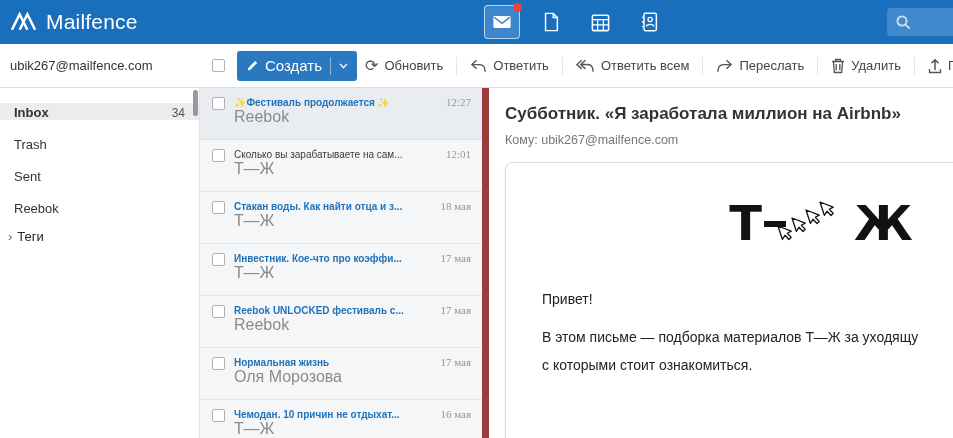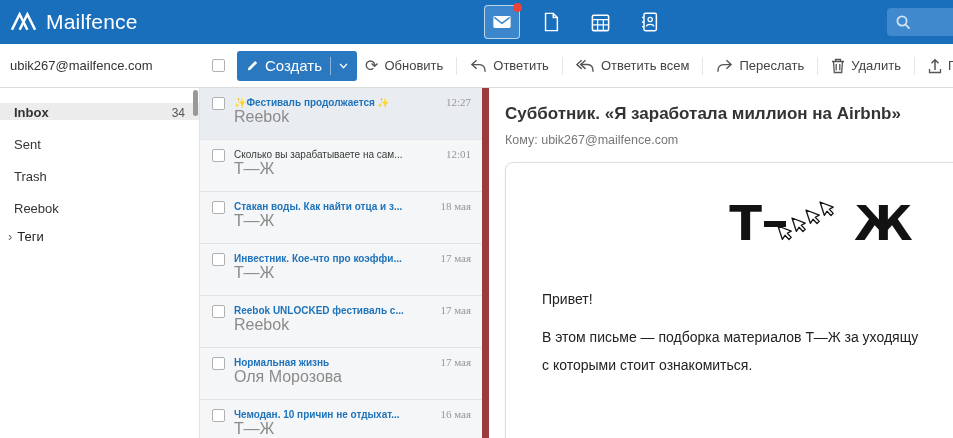--- a/index.html
+++ b/index.html
@@ -258,24 +258,24 @@
   </div>
 
   <div class="main">
 
     <aside class="sidebar">
       <div class="folder selected">
         <span>Inbox</span>
         <span class="count">34</span>
       </div>
       <div class="folder">
+        <span>Trash</span>
+      </div>
+      <div class="folder">
         <span>Sent</span>
-      </div>
-      <div class="folder">
-        <span>Trash</span>
       </div>
       <div class="folder">
         <span>Reebok</span>
       </div>
       <div class="tags-row">
         <span class="chev">›</span>
         <span>Теги</span>
       </div>
       <div class="side-scroll"></div>
     </aside>

